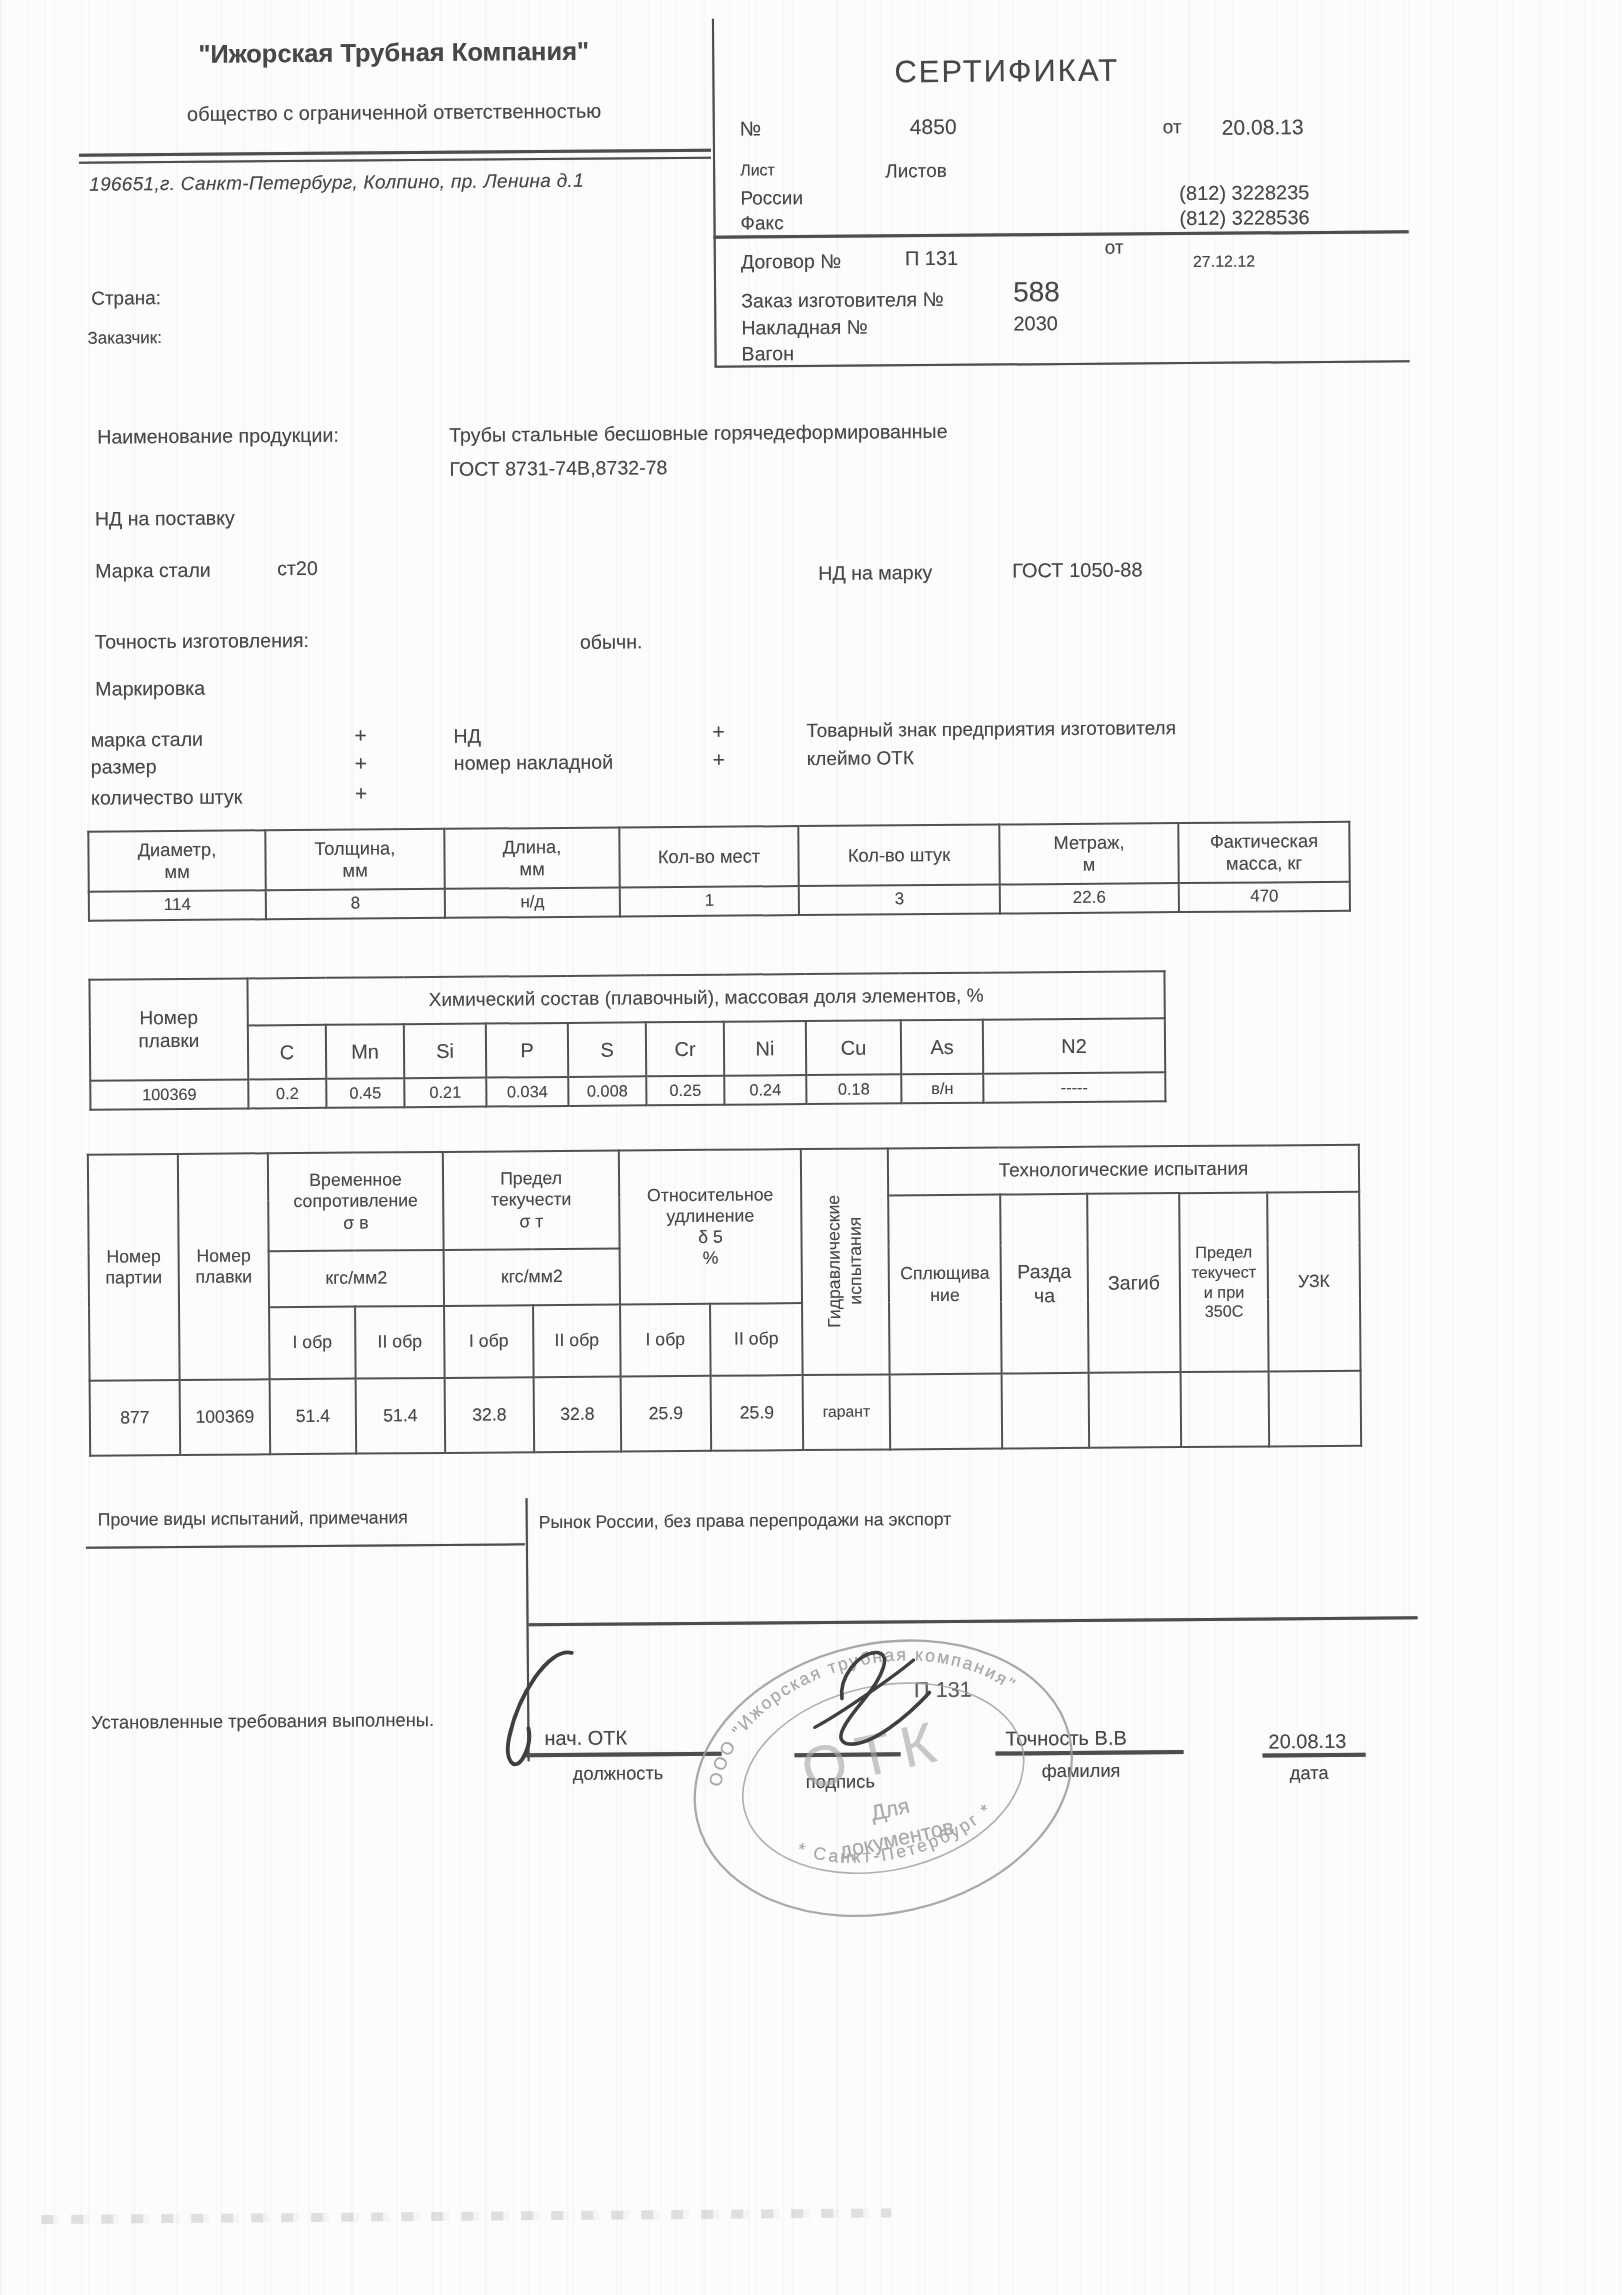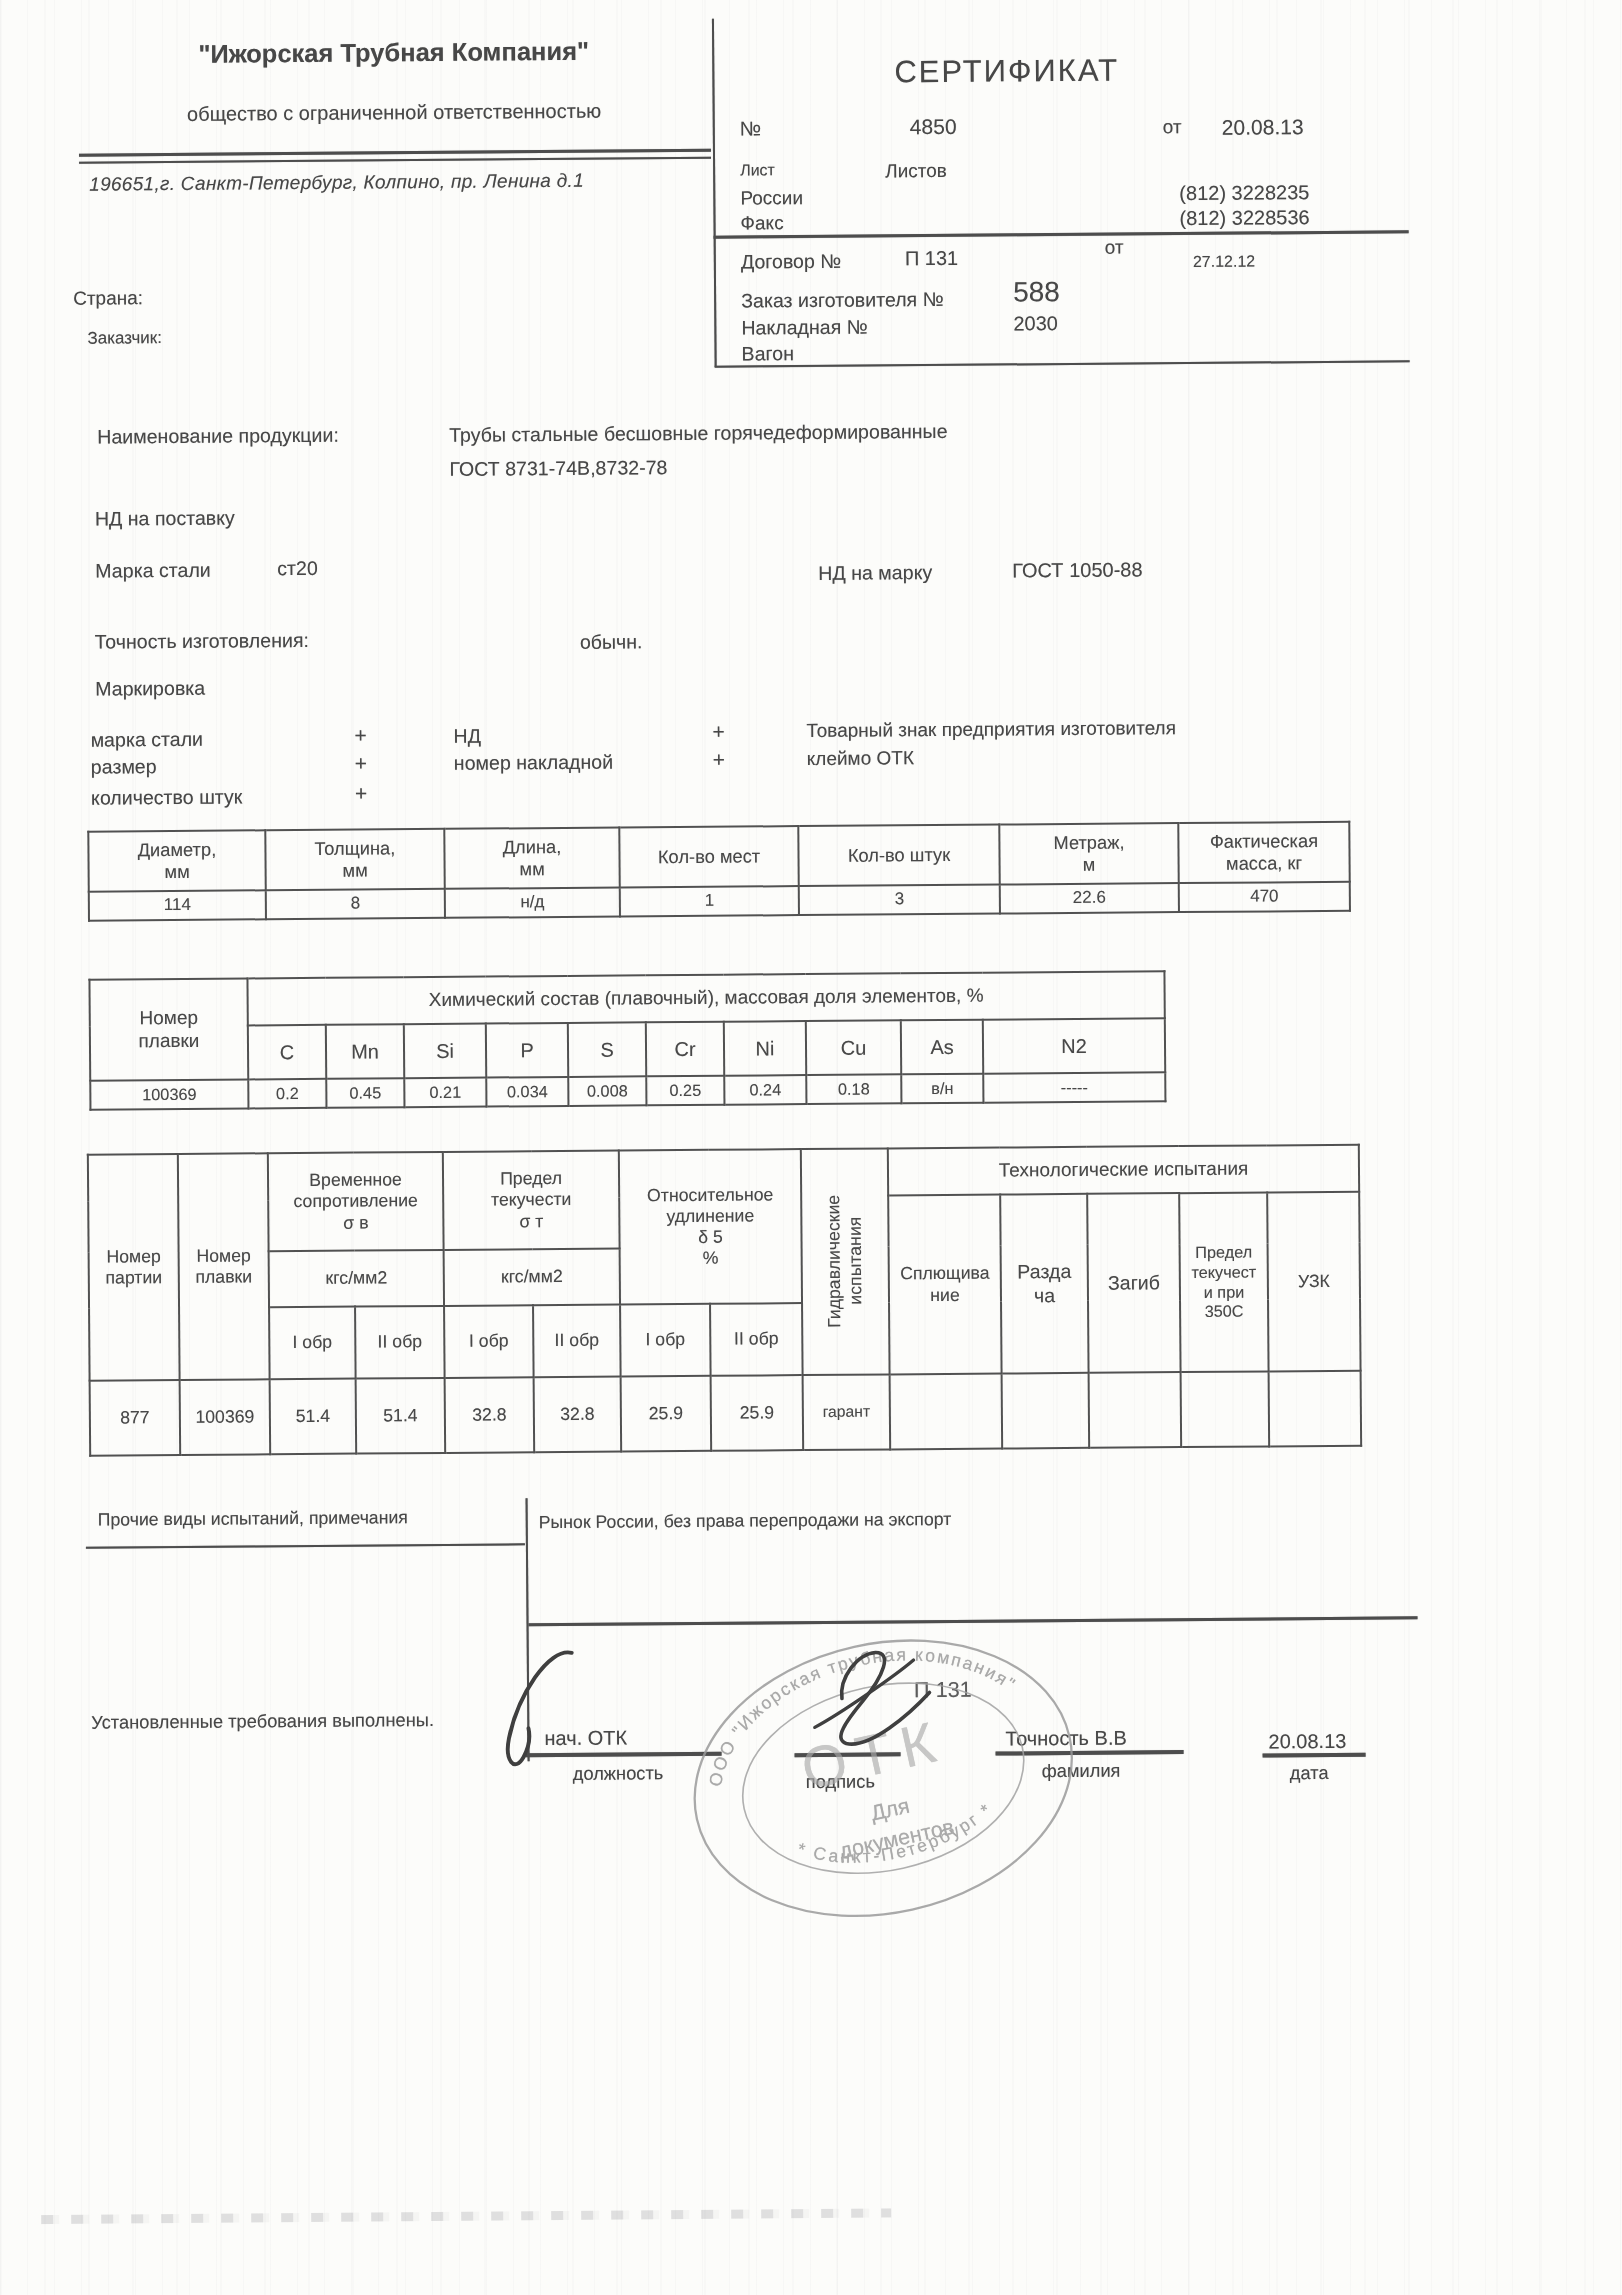--- a/index.html
+++ b/index.html
@@ -33,21 +33,21 @@
 
 <div class="page">
 <div class="tilt">
 
   <div class="abs b" style="left:85px;top:34px;width:631px;text-align:center;font-size:25.5px;">"Ижорская Трубная Компания"</div>
   <div class="abs" style="left:85px;top:97px;width:631px;text-align:center;font-size:20px;">общество с ограниченной ответственностью</div>
   <div class="hline" style="left:85px;top:148px;width:632px;height:2.6px;"></div>
   <div class="hline" style="left:85px;top:156px;width:632px;"></div>
   <div class="abs it" style="left:95px;top:167px;font-size:19px;letter-spacing:0.3px;">196651,г. Санкт-Петербург, Колпино, пр. Ленина д.1</div>
 
-  <div class="abs" style="left:78px;top:281px;font-size:19px;">Страна:</div>
+  <div class="abs" style="left:96px;top:281px;font-size:19px;">Страна:</div>
   <div class="abs" style="left:92px;top:322px;font-size:17px;">Заказчик:</div>
 
   <div class="vline" style="left:719px;top:18.3px;height:348px;"></div>
 
   <div class="abs" style="left:901px;top:54px;font-size:31px;letter-spacing:2px;">СЕРТИФИКАТ</div>
 
   <div class="abs" style="left:746px;top:116px;font-size:20px;">№</div>
   <div class="abs" style="left:916px;top:115px;font-size:21px;">4850</div>
   <div class="abs" style="left:1169px;top:118px;font-size:19px;">от</div>
   <div class="abs" style="left:1228px;top:118px;font-size:21px;">20.08.13</div>

